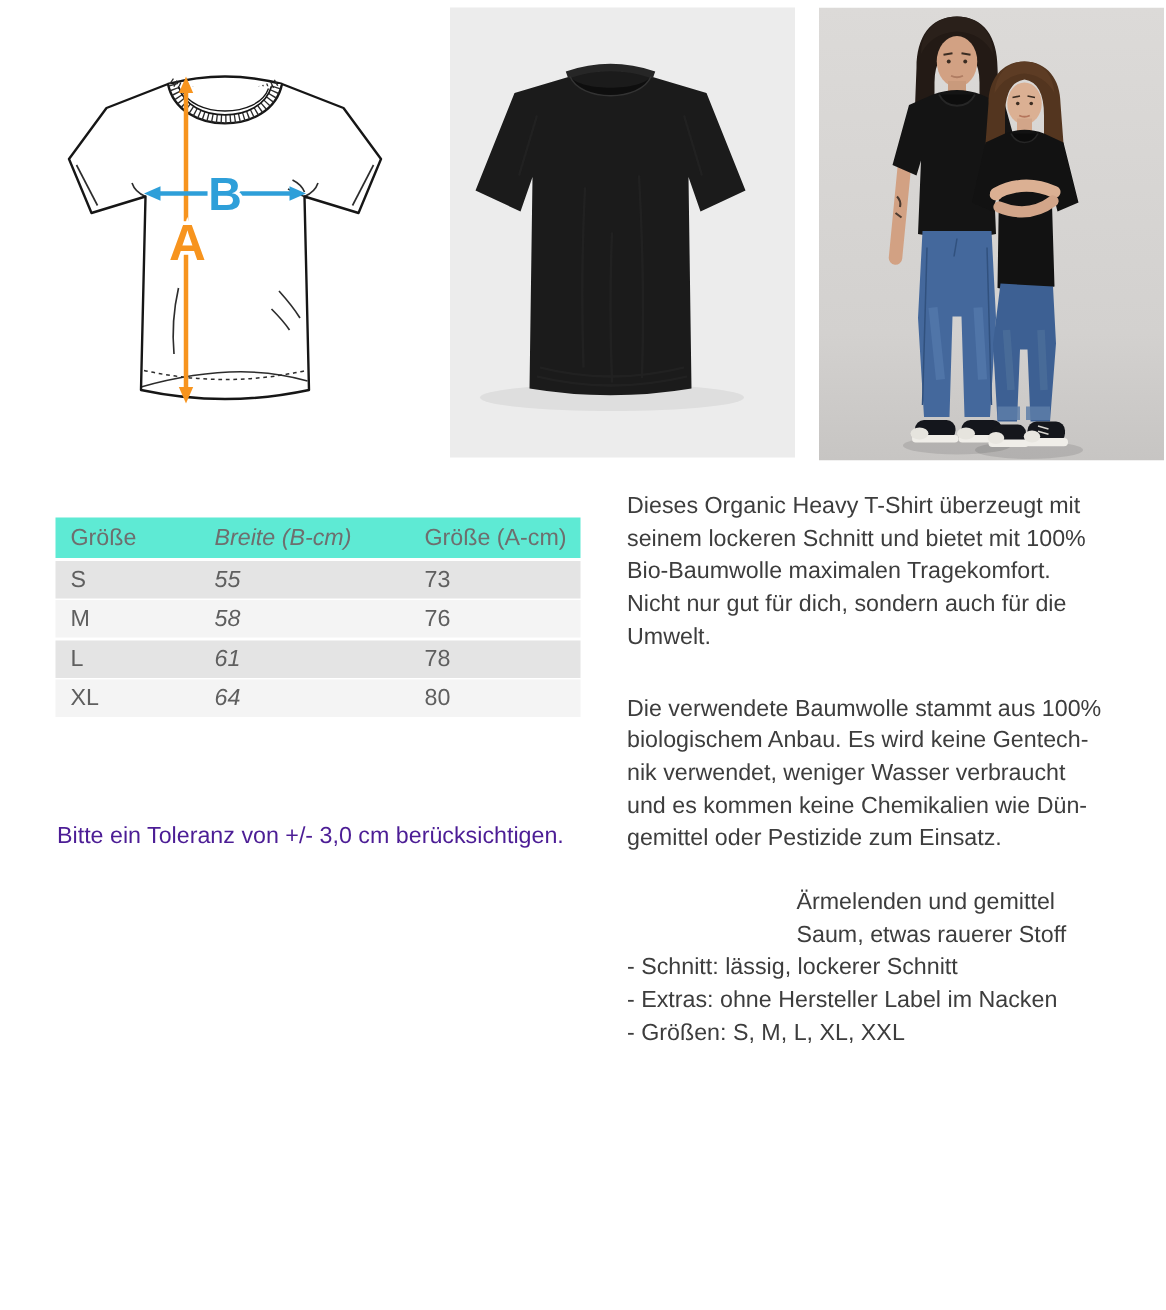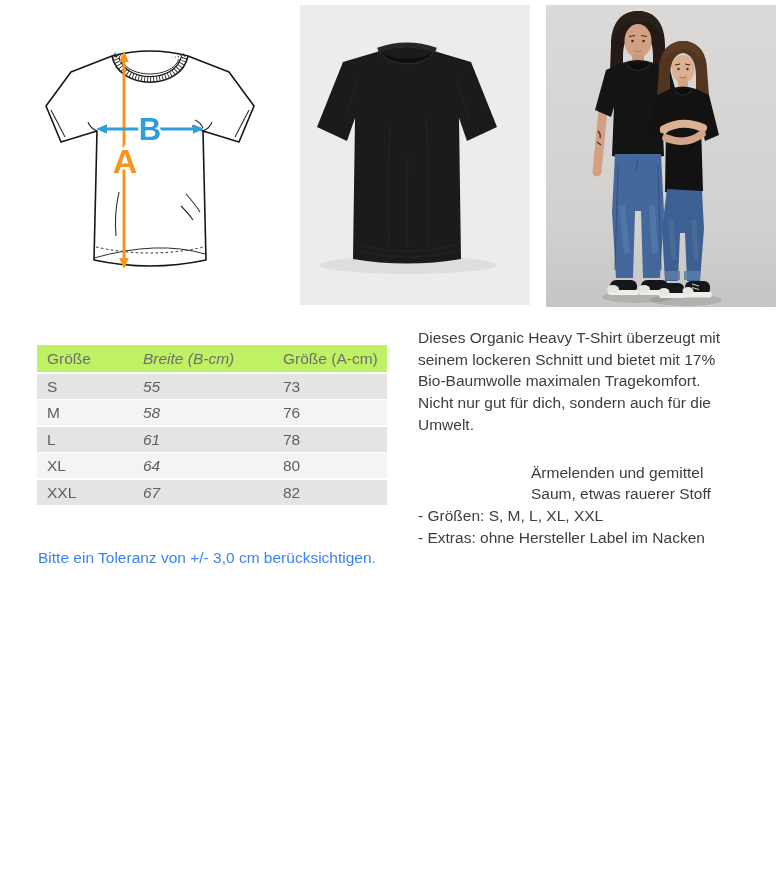--- a/index.html
+++ b/index.html
@@ -11,28 +11,28 @@
   .page{position:absolute;inset:0;}
   figure{margin:0;padding:0;}
   
   .diagram{position:absolute;left:40px;top:44px;width:220px;height:228px;}
   .photo-flat{position:absolute;left:300px;top:5px;width:230px;height:300px;background:#ececec;}
   .photo-models{position:absolute;left:546px;top:5px;width:230px;height:302px;}
   svg{display:block;font-family:"Liberation Sans","DejaVu Sans",sans-serif;}
   
   .size-table{position:absolute;left:37px;top:345px;width:350px;font-size:15.5px;color:#5f5f5f;}
   .st-row{display:flex;height:25px;line-height:25px;margin-bottom:1.5px;}
-  .st-row.head{height:27px;line-height:27px;color:#6e6e6e;background:#bef264;}
+  .st-row.head{height:27px;line-height:27px;color:#6e6e6e;background:#5eead4;}
   .st-row.dark{background:#e4e4e4;}
   .st-row.light{background:#f4f4f4;}
   .st-c1{width:96px;padding-left:10px;box-sizing:border-box;}
   .st-c2{width:140px;padding-left:10px;box-sizing:border-box;font-style:italic;}
   .st-c3{width:114px;padding-left:10px;box-sizing:border-box;}
   
-  .tolerance{position:absolute;left:38px;top:531px;font-size:15.5px;line-height:21.7px;color:#3b82f6;white-space:pre;}
+  .tolerance{position:absolute;left:38px;top:531px;font-size:15.5px;line-height:21.7px;color:#4c1d95;white-space:pre;}
   .description{position:absolute;left:418px;top:327px;width:356px;font-size:15.5px;line-height:21.7px;color:#3d3d3d;}
   .description p{margin:0 0 26px 0;white-space:pre;}
   .description p.p2{margin-bottom:21px;}
   .spec-line{white-space:pre;}
   .spec-line.indent{padding-left:113px;}
 </style>
 </head>
 <body>
 
 <div class="page">
@@ -198,36 +198,37 @@
     <div class="st-row dark">
       <div class="st-c1">L</div>
       <div class="st-c2">61</div>
       <div class="st-c3">78</div>
     </div>
     <div class="st-row light">
       <div class="st-c1">XL</div>
       <div class="st-c2">64</div>
       <div class="st-c3">80</div>
     </div>
-    <div class="st-row dark">
-      <div class="st-c1">XXL</div>
-      <div class="st-c2">67</div>
-      <div class="st-c3">82</div>
-    </div>
   </div>
 
   <p class="tolerance">Bitte ein Toleranz von +/- 3,0 cm berücksichtigen.</p>
 
   <div class="description">
     <p class="p1">Dieses Organic Heavy T-Shirt überzeugt mit
-seinem lockeren Schnitt und bietet mit 17%
+seinem lockeren Schnitt und bietet mit 100%
 Bio-Baumwolle maximalen Tragekomfort.
 Nicht nur gut für dich, sondern auch für die
 Umwelt.</p>
+    <p class="p2">Die verwendete Baumwolle stammt aus 100%
+biologischem Anbau. Es wird keine Gentech-
+nik verwendet, weniger Wasser verbraucht
+und es kommen keine Chemikalien wie Dün-
+gemittel oder Pestizide zum Einsatz.</p>
     <div>
       <div class="spec-line indent">Ärmelenden und gemittel</div>
       <div class="spec-line indent">Saum, etwas rauerer Stoff</div>
+      <div class="spec-line">- Schnitt: lässig, lockerer Schnitt</div>
+      <div class="spec-line">- Extras: ohne Hersteller Label im Nacken</div>
       <div class="spec-line">- Größen: S, M, L, XL, XXL</div>
-      <div class="spec-line">- Extras: ohne Hersteller Label im Nacken</div>
     </div>
   </div>
 
 </div>
 
 </body></html>

